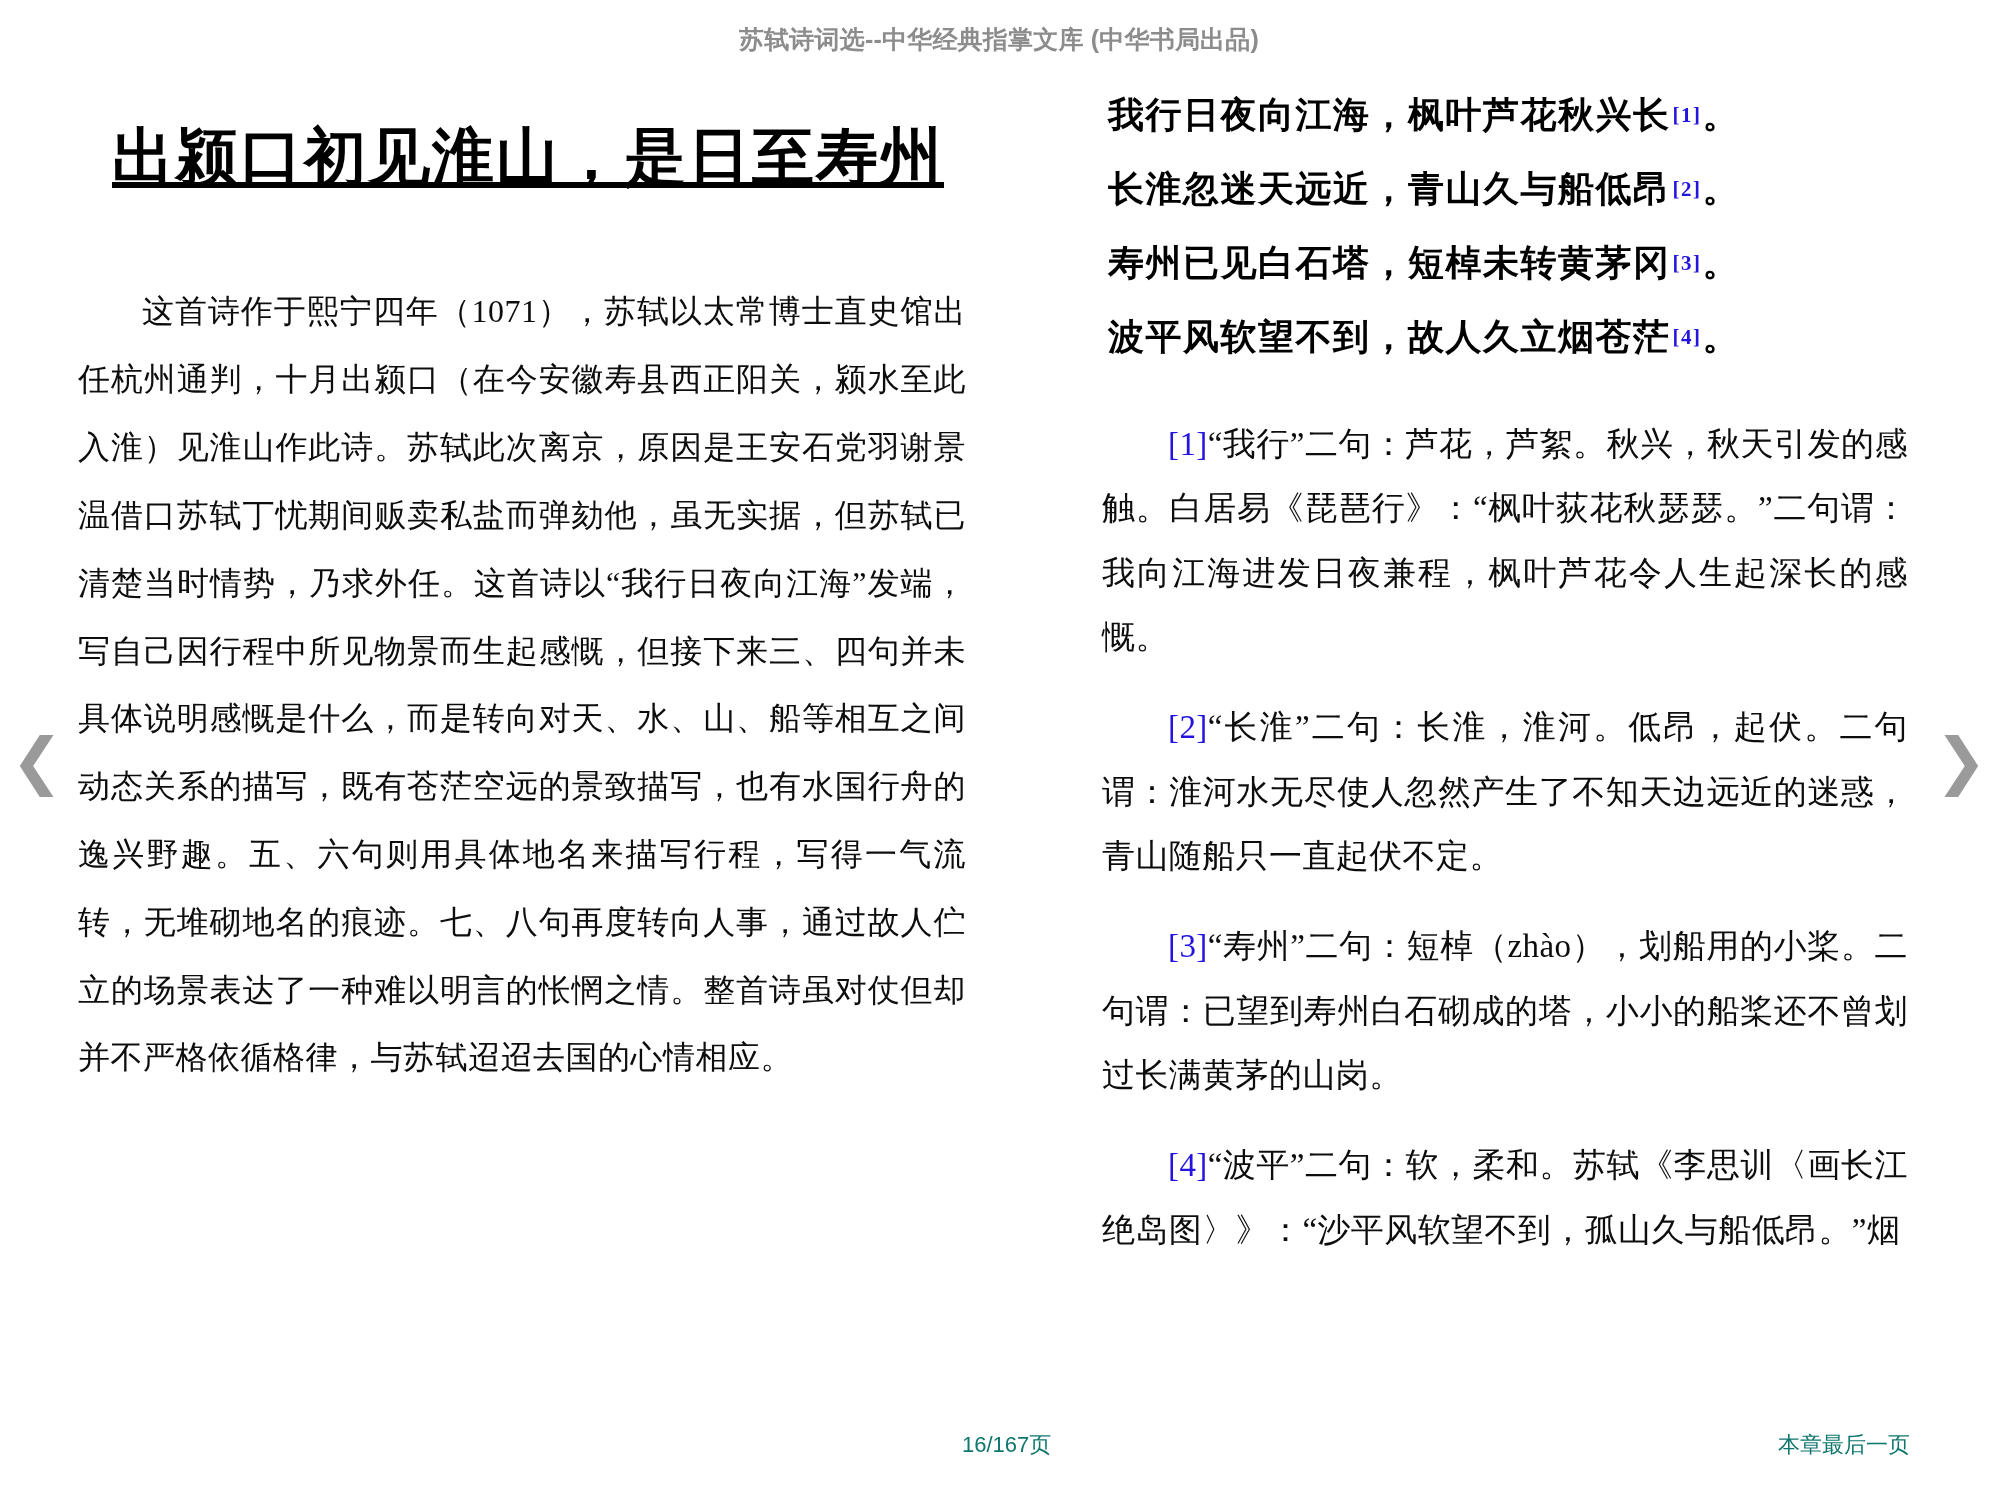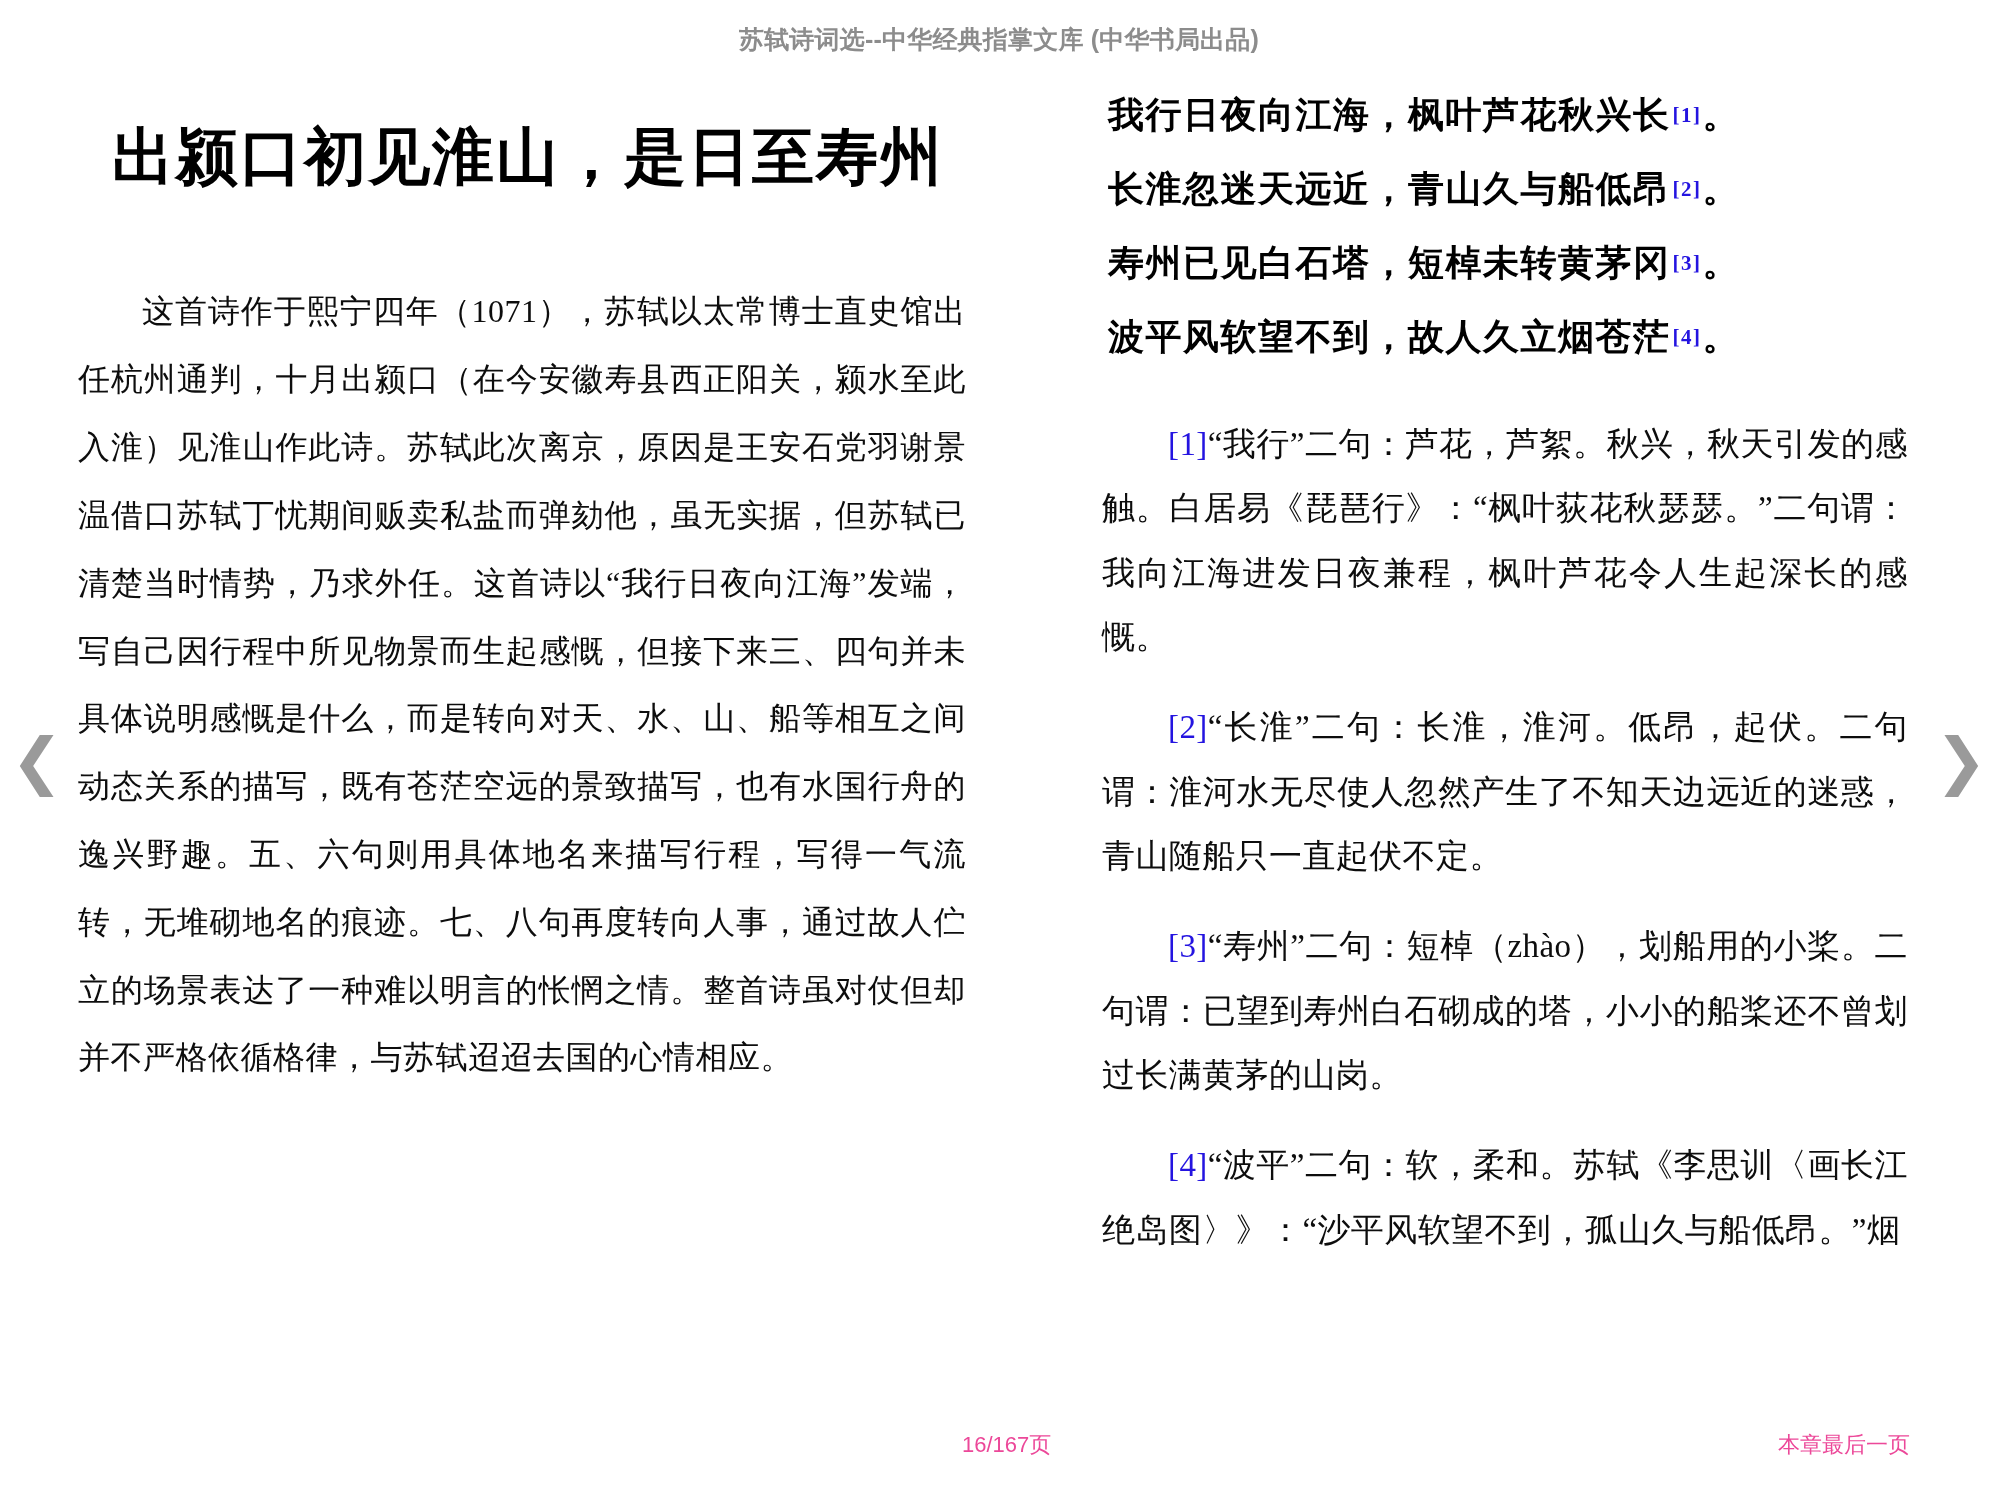--- a/index.html
+++ b/index.html
@@ -57,20 +57,21 @@
     margin: 0;
     padding: 0 10px 0 10px;
     font-family: "Liberation Serif", "DejaVu Serif", serif;
     font-weight: bold;
     font-size: 62px;
     line-height: 1.78;
     text-align: center;
     color: #000000;
     letter-spacing: 2px;
     margin-top: 40px;
+    text-decoration: underline;
   }
 
   
   #commentary {
     margin: 0;
     margin-top: 66px;
     font-size: 32px;
     line-height: 2.12;
     text-align: justify;
     text-justify: inter-ideograph;
@@ -157,21 +158,21 @@
     position: absolute;
     bottom: 0; left: 0;
     width: 1998px;
     height: 74px;
   }
   #reader-footer .footer-text {
     position: absolute;
     top: 18px;
     font-family: "Liberation Sans", "DejaVu Sans", sans-serif;
     font-size: 22px;
-    color: #ec4899;
+    color: #0f766e;
     white-space: nowrap;
   }
   #page-indicator  { left: 962px; }
   #chapter-status  { right: 88px; }
 </style>
 </head>
 <body>
 
 <div id="reader-header">
   <div class="header-title">苏轼诗词选--中华经典指掌文库 (中华书局出品)</div>

